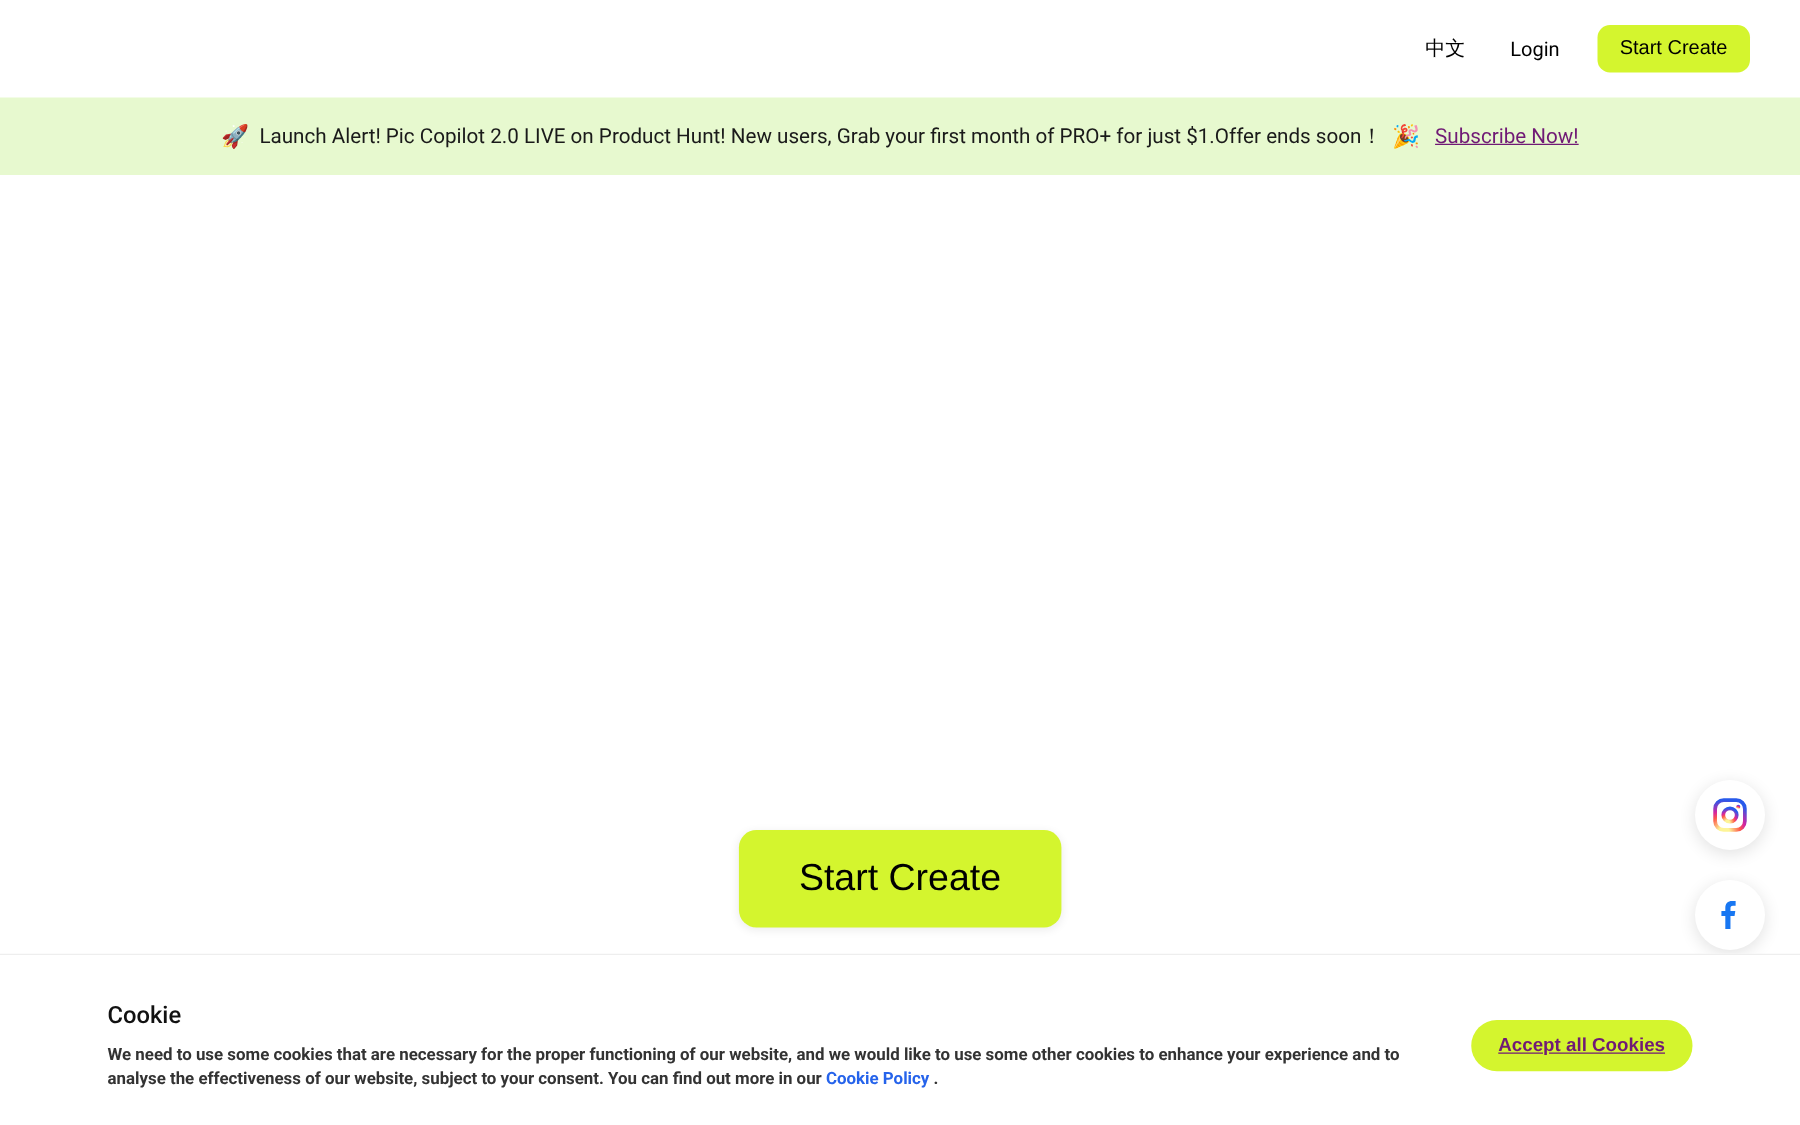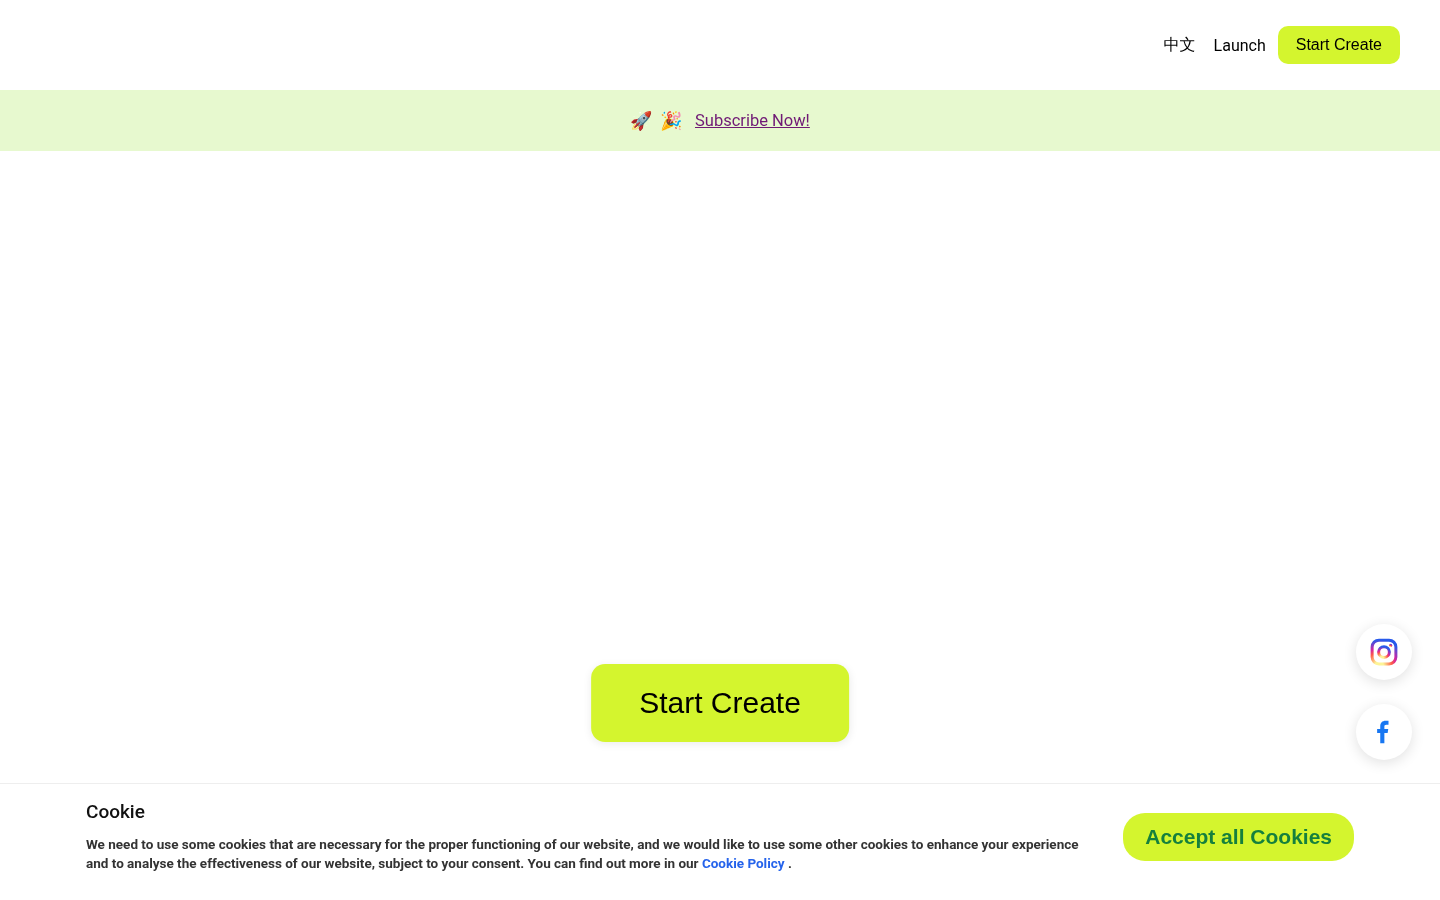--- a/index.html
+++ b/index.html
@@ -12,26 +12,26 @@
       font-family: -apple-system, BlinkMacSystemFont, "Segoe UI", Roboto, "Helvetica Neue", Arial, sans-serif;
       width: 1440px;
       height: 900px;
       background: #ffffff;
       position: relative;
       overflow: hidden;
     }
     
     
     .header {
-      height: 90px;
+      height: 78px;
       display: flex;
       align-items: center;
       justify-content: flex-end;
       padding: 0 40px;
-      gap: 6px;
+      gap: 24px;
       background: #ffffff;
     }
     
     .header-link {
       font-size: 16px;
       color: #000;
       cursor: pointer;
       padding: 8px 6px;
     }
     
@@ -118,21 +118,21 @@
     }
     
     
     .cookie-bar {
       position: absolute;
       bottom: 0;
       left: 0;
       right: 0;
       background: #ffffff;
       border-top: 1px solid #eee;
-      padding: 16px 86px 26px 86px;
+      padding: 36px 86px 26px 86px;
       display: flex;
       align-items: center;
       justify-content: space-between;
       gap: 32px;
     }
     
     .cookie-text-block {
       flex: 1;
     }
     
@@ -154,38 +154,40 @@
     .cookie-policy-link {
       color: #2563eb;
       cursor: pointer;
     }
     
     .cookie-accept-btn {
       background: #d4f52e;
       border: none;
       border-radius: 22px;
       padding: 12px 22px;
-      font-size: 21px;
+      font-size: 15px;
       font-weight: 600;
-      color: #15803d;
+      color: #701a75;
       cursor: pointer;
       white-space: nowrap;
+      text-decoration: underline;
     }
   </style>
 </head>
 <body>
 
 <div class="header">
   <span class="header-link">中文</span>
-  <span class="header-link">Launch</span>
+  <span class="header-link">Login</span>
   <button class="header-btn">Start Create</button>
 </div>
 
 <div class="banner">
   <span class="banner-emoji">🚀</span>
+  <span>Launch Alert! Pic Copilot 2.0 LIVE on Product Hunt! New users, Grab your first month of PRO+ for just $1.Offer ends soon！</span>
   <span class="banner-emoji">🎉</span>
   <a class="banner-link">Subscribe Now!</a>
 </div>
 
 <div class="main"></div>
 
 <div class="cta-wrapper">
   <button class="cta-btn">Start Create</button>
 </div>
 

